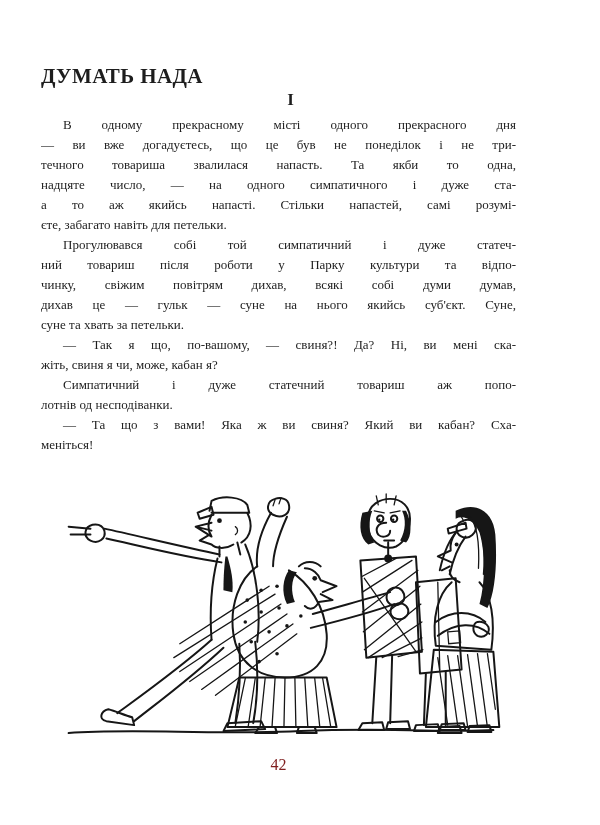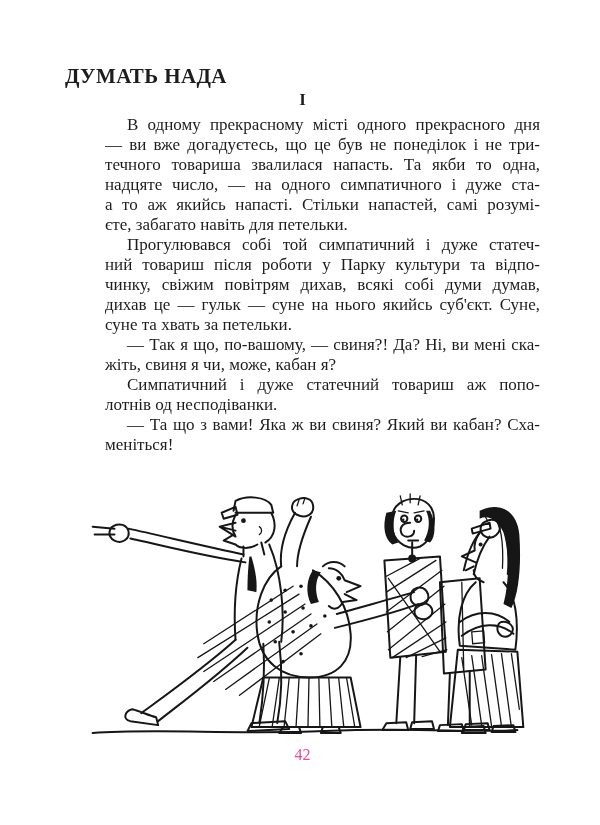--- a/index.html
+++ b/index.html
@@ -4,63 +4,62 @@
 <style>
   html, body { margin: 0; padding: 0; background: #ffffff; }
   .page {
     position: relative;
     width: 600px;
     height: 825px;
     background: #ffffff;
     color: #1d1d1d;
     font-family: "Liberation Serif", serif;
     box-sizing: border-box;
-    padding: 64px 60px 0 65px;
+    padding: 64px 60px 0 41px;
     overflow: hidden;
   }
   .title {
     font-size: 21px;
     font-weight: bold;
     line-height: 24px;
     letter-spacing: 0.4px;
     margin: 0 0 1px 0;
   }
   .section-number {
     font-size: 17px;
     font-weight: bold;
     text-align: center;
     line-height: 22px;
     margin: 0 0 4px 0;
   }
   .body-text { width: 475px; }
   .line {
-    font-size: 17px;
+    font-size: 13px;
     line-height: 20px;
     height: 20px;
     text-align: justify;
     text-align-last: justify;
     overflow: hidden;
     white-space: nowrap;
-    margin-left: 40px;
   }
   .line.justified { white-space: normal; }
   .line.first { text-indent: 22px; }
   .line.last { text-align: left; text-align-last: left; }
   .illustration {
     margin: 28px 0 0 20px;
     width: 440px;
     height: 258px;
   }
   .page-number {
     width: 475px;
     text-align: center;
     font-size: 16px;
     line-height: 20px;
-    margin-top: 4px;
-    color: #ec4899;
+    margin-top: 14px;
+    color: #7f1d1d;
   }
   svg .ink { stroke: #161616; stroke-width: 2; fill: none; stroke-linecap: round; stroke-linejoin: round; }
   svg .thin { stroke: #161616; stroke-width: 1.3; fill: none; stroke-linecap: round; }
   svg .fill { fill: #161616; stroke: none; }
 </style>
 </head>
 <body>
 
 <div class="page">
 

